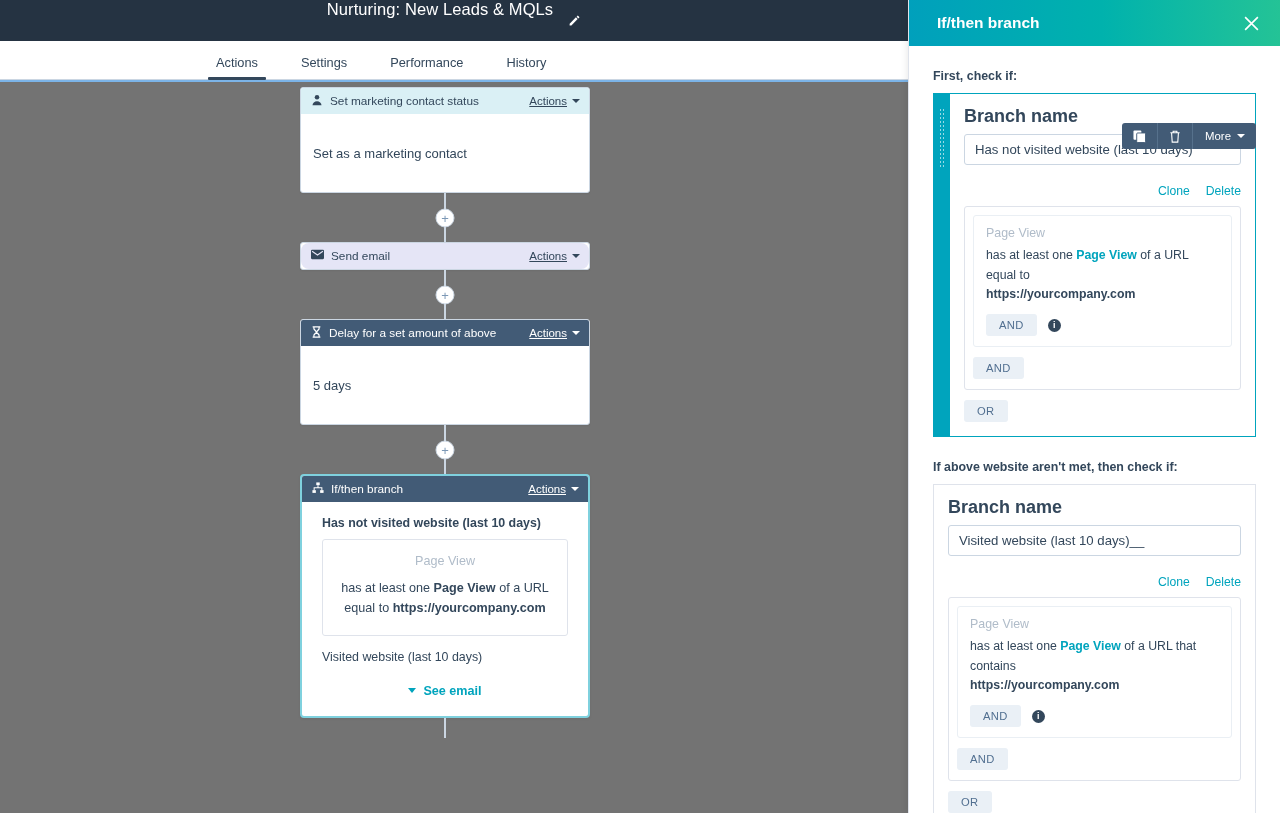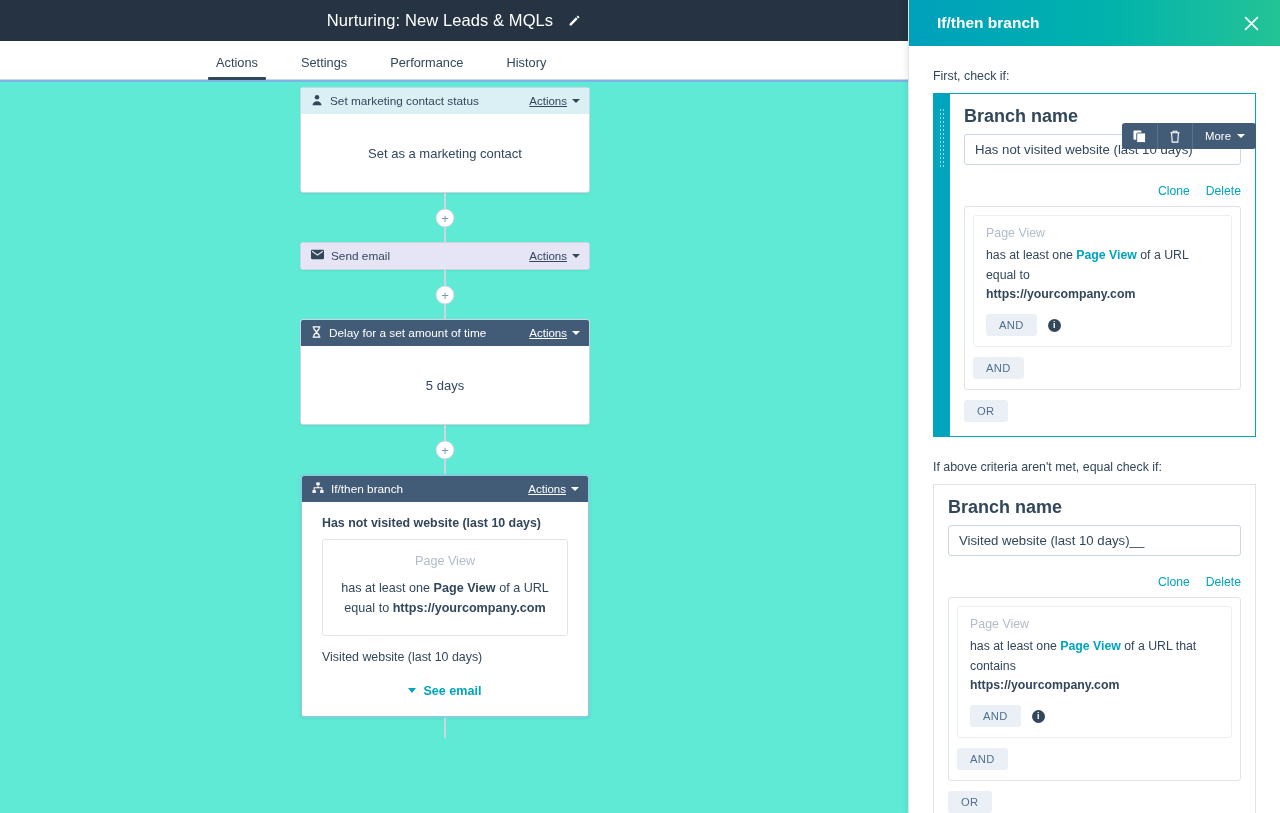--- a/index.html
+++ b/index.html
@@ -8,21 +8,21 @@
     font-family: "Liberation Sans", sans-serif;
     background: #f5f8fa;
     overflow: hidden;
   }
   .app { position: relative; width: 1280px; height: 813px; }
 
   
   .topbar {
     position: absolute; left: 0; top: 0; width: 908px; height: 41px;
     background: #253342;
-    display: flex; align-items: center; justify-content: center;
+    display: flex; justify-content: center;
   }
   .topbar-title {
     color: #ffffff; font-size: 16.5px; letter-spacing: .1px;
   }
   .pencil-icon {
     margin-left: 14px; display: inline-flex; align-items: center;
     cursor: pointer;
   }
 
   
@@ -38,21 +38,21 @@
   }
   .tab.active { color: #33475b; font-weight: 400; }
   .tab.active::after {
     content: ""; position: absolute; left: -8px; right: -8px; bottom: -1px;
     height: 3px; background: #33475b; border-radius: 1px;
   }
 
   
   .canvas {
     position: absolute; left: 0; top: 80px; width: 908px; height: 733px;
-    background: #5eead4; overflow: hidden;
+    background: #737373; overflow: hidden;
     border-top: 2px solid #7cb4e8;
   }
   .flow {
     position: absolute; left: 300px; top: 5px; width: 290px;
   }
 
   .card {
     background: #ffffff;
     border: 1px solid #cbd6e2;
     border-radius: 3px;
@@ -68,29 +68,29 @@
   .card-head .actions {
     font-size: 11.5px; text-decoration: underline; cursor: pointer;
     display: inline-flex; align-items: center; gap: 5px;
   }
   .caret { width: 0; height: 0; border-left: 4px solid transparent;
            border-right: 4px solid transparent; border-top: 4.5px solid currentColor;
            display:inline-block; }
 
   .head-cyan { background: #daf0f5; color: #33475b; }
   .head-cyan .actions { color: #33475b; }
-  .head-lav  { background: #e5e5f6; color: #33475b; }
+  .head-lav  { background: #e5e5f6; color: #33475b; border-radius: 8px; }
   .head-lav  .actions { color: #33475b; }
   .head-dark { background: #425b76; color: #ffffff; }
   .head-dark .actions { color: #ffffff; }
 
   .card-body {
     padding: 39px 12px; text-align: center;
     font-size: 13px; color: #33475b; min-height: 60px;
-    display: flex; align-items: center; justify-content: center;
+    display: flex; align-items: center; 
   }
   .card-body.h88 { height: 68px; }
   .email-link {
     color: #0091ae; font-weight: bold; font-size: 13px;
     display: inline-flex; align-items: center; gap: 5px; cursor: pointer;
   }
 
   .connector {
     width: 290px; height: 49px; position: relative;
   }
@@ -153,21 +153,21 @@
   .panel-head h2 { color: #fff; font-size: 15.5px; font-weight: bold; flex: 1; }
   .close-x { color: #fff; cursor: pointer; display: inline-flex; }
 
   .panel-body {
     flex: 1; overflow: hidden; position: relative;
     padding: 0 24px;
     background: #fff;
   }
 
   .sect-label {
-    font-size: 12.4px; font-weight: normal; color: #33475b;
+    font-size: 12.4px; font-weight: bold; color: #33475b;
     margin-top: 23px; margin-bottom: 10px;
   }
   .toolbar {
     position: absolute; right: 24px; top: 77px;
     background: #425b76; border-radius: 3px; height: 26px;
     display: flex; align-items: stretch; overflow: hidden; z-index: 5;
   }
   .toolbar .tb {
     display: flex; align-items: center; justify-content: center;
     padding: 0 11px; color: #fff; cursor: pointer; font-size: 11.4px;
@@ -309,21 +309,21 @@
       </div>
 
       <div class="card">
         <div class="card-head head-dark">
           <span class="ttl">
             <span>
               <svg width="11" height="12" viewBox="0 0 12 14">
                   <path d="M1.5 1h9M1.5 13h9M3 1v2.5L6 7l3-3.5V1M3 13v-2.5L6 7l3 3.5V13" stroke="#ffffff" stroke-width="1.4" fill="none"></path>
                 </svg>
             </span>
-            <span>Delay for a set amount of time</span>
+            <span>Delay for a set amount of above</span>
           </span>
           <span class="actions">
             <span>Actions</span>
             <i class="caret"></i>
           </span>
         </div>
         <div class="card-body h88">
           <span>5 days</span>
         </div>
       </div>
@@ -426,21 +426,21 @@
             <div class="and-outer">
               <button class="btn-and">AND</button>
             </div>
           </div>
           <div class="or-row">
             <button class="btn-and">OR</button>
           </div>
         </div>
       </div>
 
-      <div class="sect-label">If above criteria aren't met, equal check if:</div>
+      <div class="sect-label">If above website aren't met, then check if:</div>
 
       <div class="branch-block">
         <div class="grip-blank"></div>
         <div class="bb-inner">
           <div class="field-label">Branch name</div>
           <input class="text-input" type="text" value="Visited website (last 10 days)__" placeholder="Branch name" style="">
           <div class="cl-del">
             <span>Clone</span>
             <span>Delete</span>
           </div>

